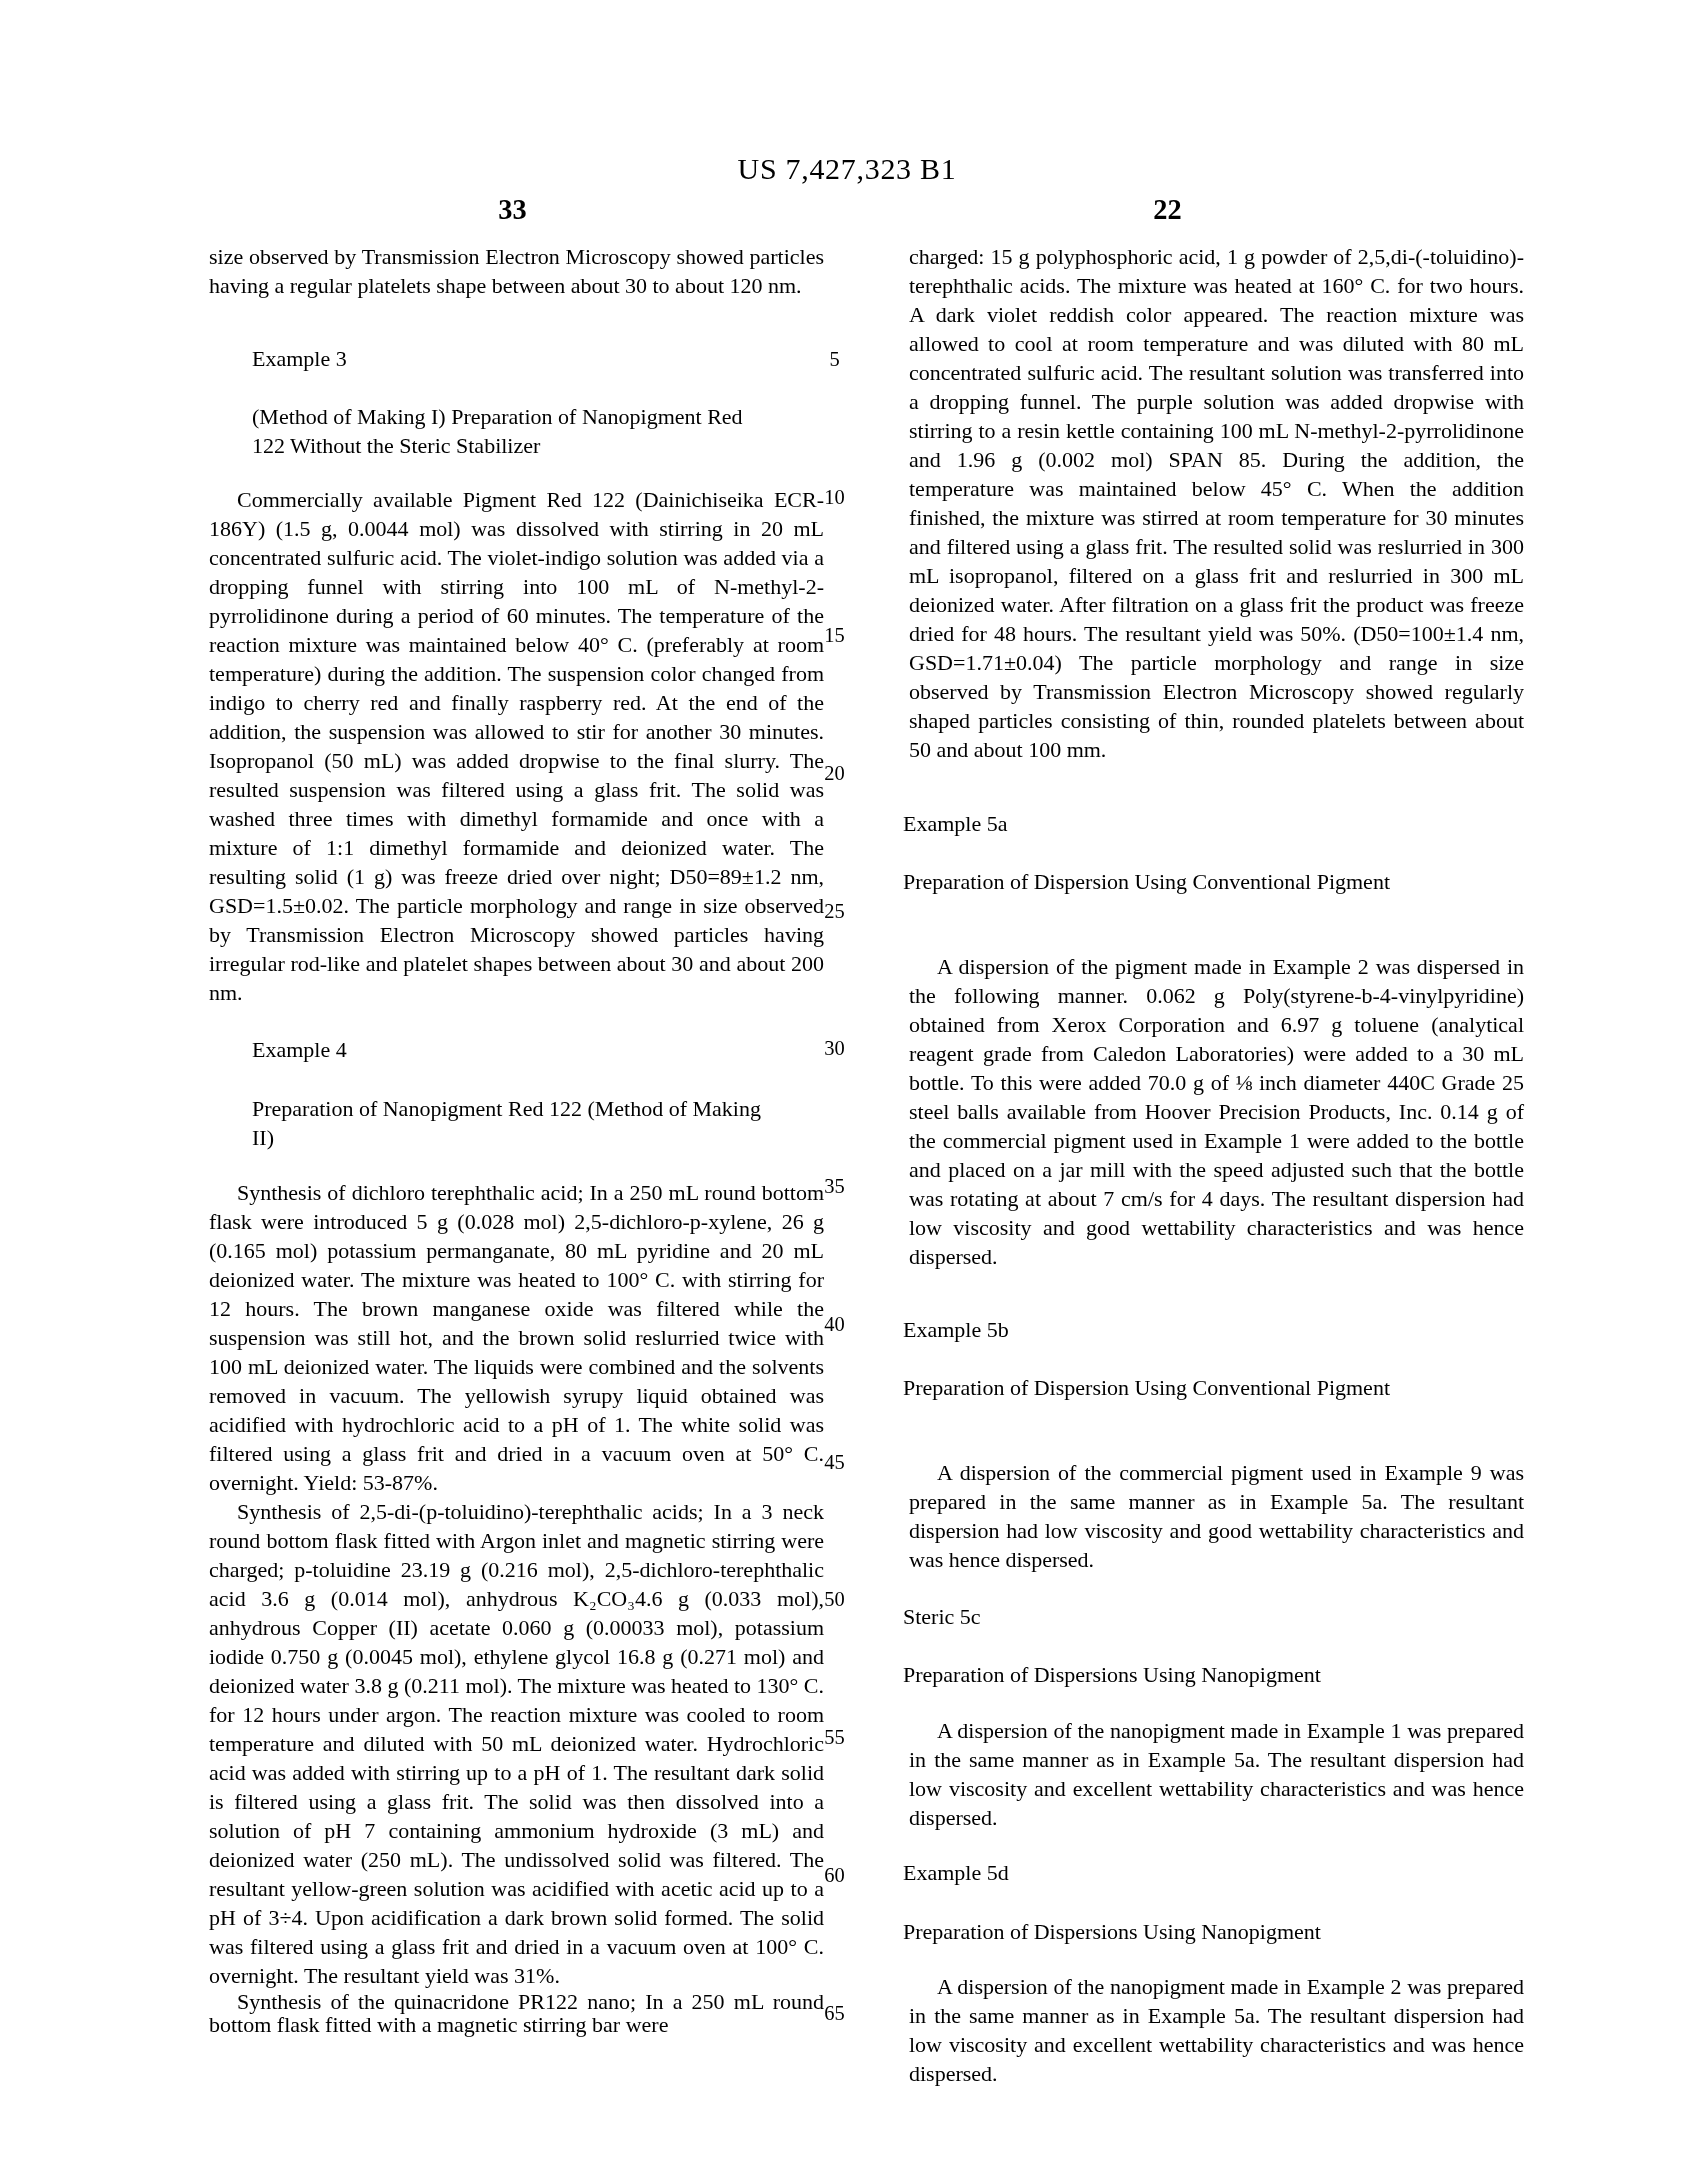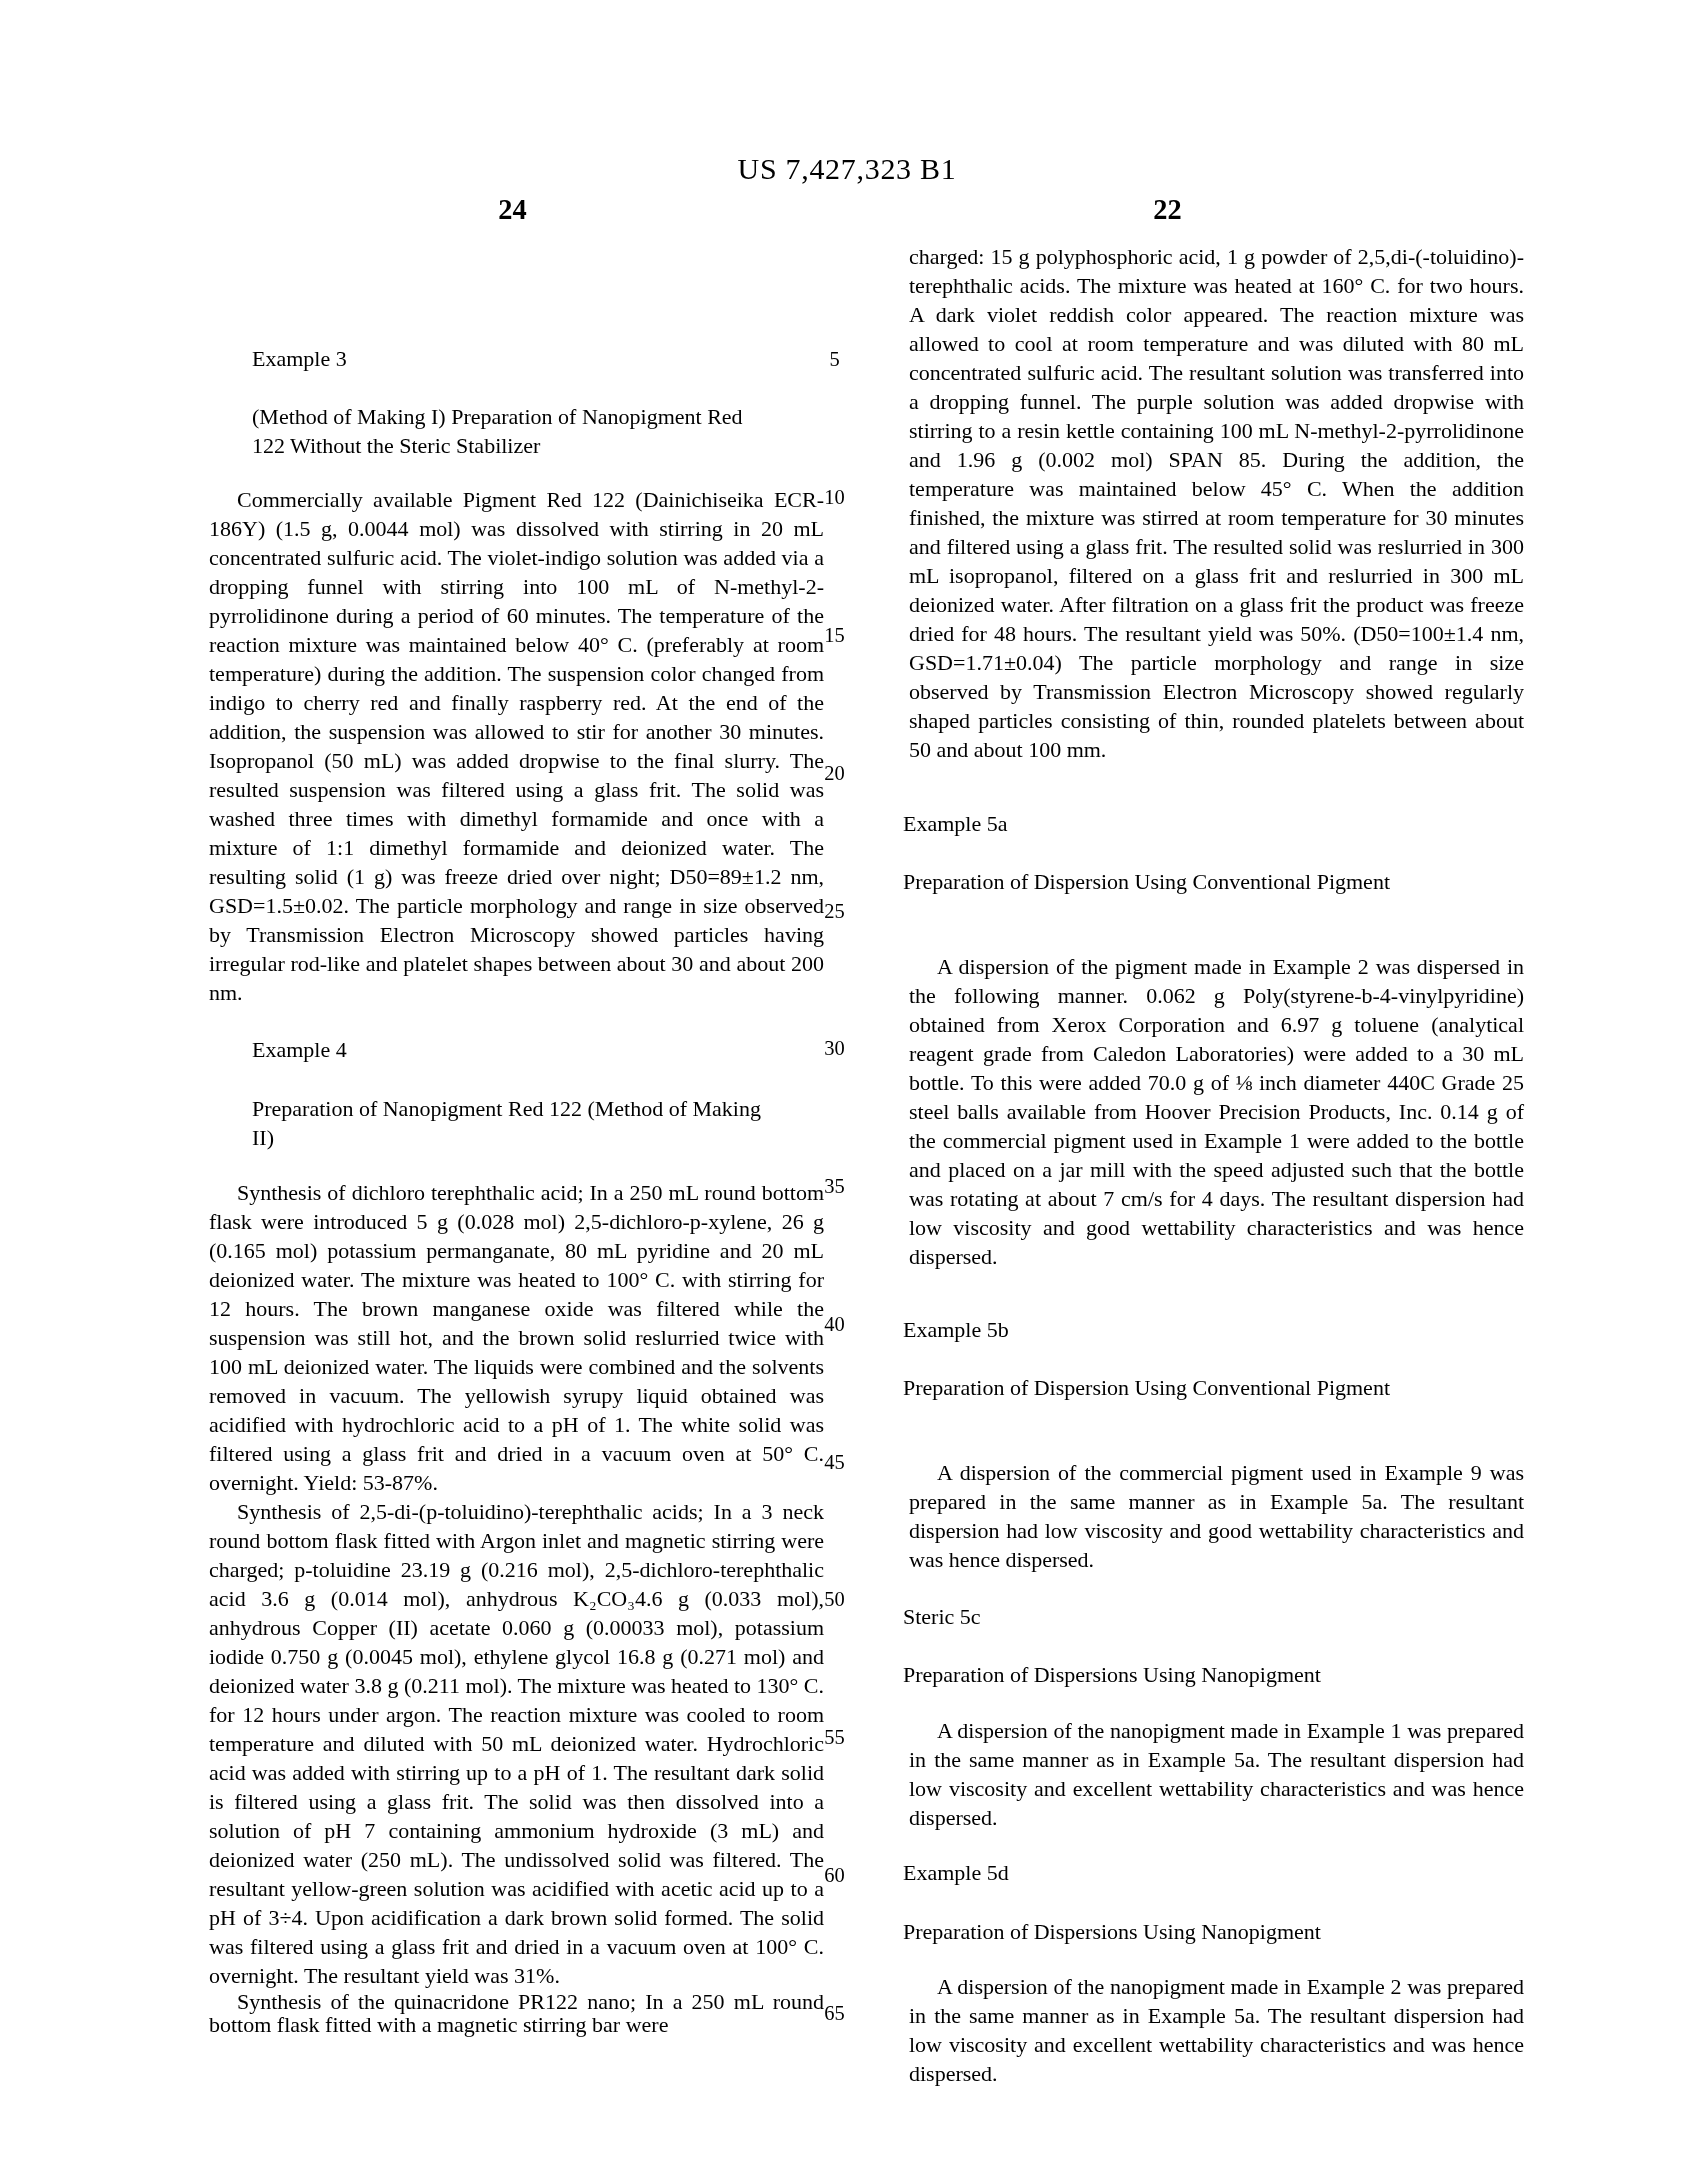--- a/index.html
+++ b/index.html
@@ -41,37 +41,38 @@
     text-align:center;font-size:20.5px;line-height:29px;
   }
 </style>
 </head>
 <body>
 
 <div class="page">
 
   <div class="patent-number">US 7,427,323 B1</div>
 
-  <div class="colnum colnum-left">24</div>
+  <div class="colnum colnum-left">33</div>
   <div class="colnum colnum-right">22</div>
 
   <div class="gutter-num" style="top:337px">5</div>
   <div class="gutter-num" style="top:475px">10</div>
   <div class="gutter-num" style="top:613px">15</div>
   <div class="gutter-num" style="top:751px">20</div>
   <div class="gutter-num" style="top:889px">25</div>
   <div class="gutter-num" style="top:1026px">30</div>
   <div class="gutter-num" style="top:1164px">35</div>
   <div class="gutter-num" style="top:1302px">40</div>
   <div class="gutter-num" style="top:1440px">45</div>
   <div class="gutter-num" style="top:1577px">50</div>
   <div class="gutter-num" style="top:1715px">55</div>
   <div class="gutter-num" style="top:1853px">60</div>
   <div class="gutter-num" style="top:1991px">65</div>
 
+  <div class="block lcol" style="top:234px">size observed by Transmission Electron Microscopy showed particles having a regular platelets shape between about 30 to about 120 nm.</div>
 
   <div class="heading lhead" style="top:336px">Example 3</div>
   <div class="heading lhead" style="top:394px">(Method of Making I) Preparation of Nanopigment Red 122 Without the Steric Stabilizer</div>
 
   <div class="block lcol indent" style="top:477px">Commercially available Pigment Red 122 (Dainichiseika ECR-186Y) (1.5 g, 0.0044 mol) was dissolved with stirring in 20 mL concentrated sulfuric acid. The violet-indigo solution was added via a dropping funnel with stirring into 100 mL of N-methyl-2-pyrrolidinone during a period of 60 minutes. The temperature of the reaction mixture was maintained below 40° C. (preferably at room temperature) during the addition. The suspension color changed from indigo to cherry red and finally raspberry red. At the end of the addition, the suspension was allowed to stir for another 30 minutes. Isopropanol (50 mL) was added dropwise to the final slurry. The resulted suspension was filtered using a glass frit. The solid was washed three times with dimethyl formamide and once with a mixture of 1:1 dimethyl formamide and deionized water. The resulting solid (1 g) was freeze dried over night; D50=89±1.2 nm, GSD=1.5±0.02. The particle morphology and range in size observed by Transmission Electron Microscopy showed particles having irregular rod-like and platelet shapes between about 30 and about 200 nm.</div>
 
   <div class="heading lhead" style="top:1027px">Example 4</div>
   <div class="heading lhead" style="top:1086px">Preparation of Nanopigment Red 122 (Method of Making II)</div>
 
   <div style="position:absolute;top:1170px;left:209px;width:615px">

